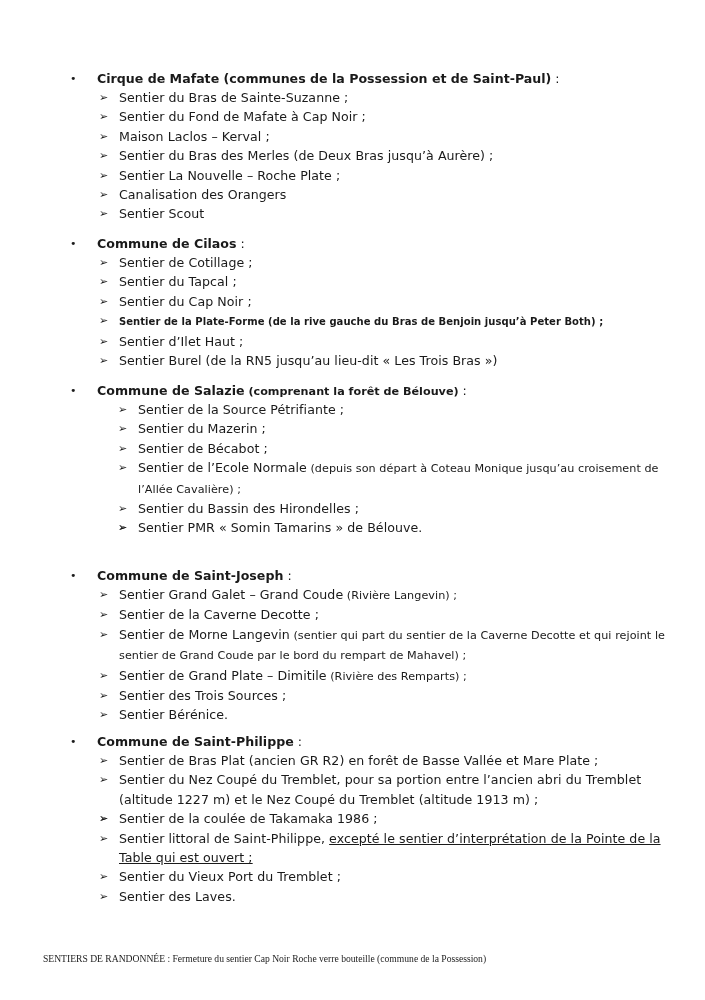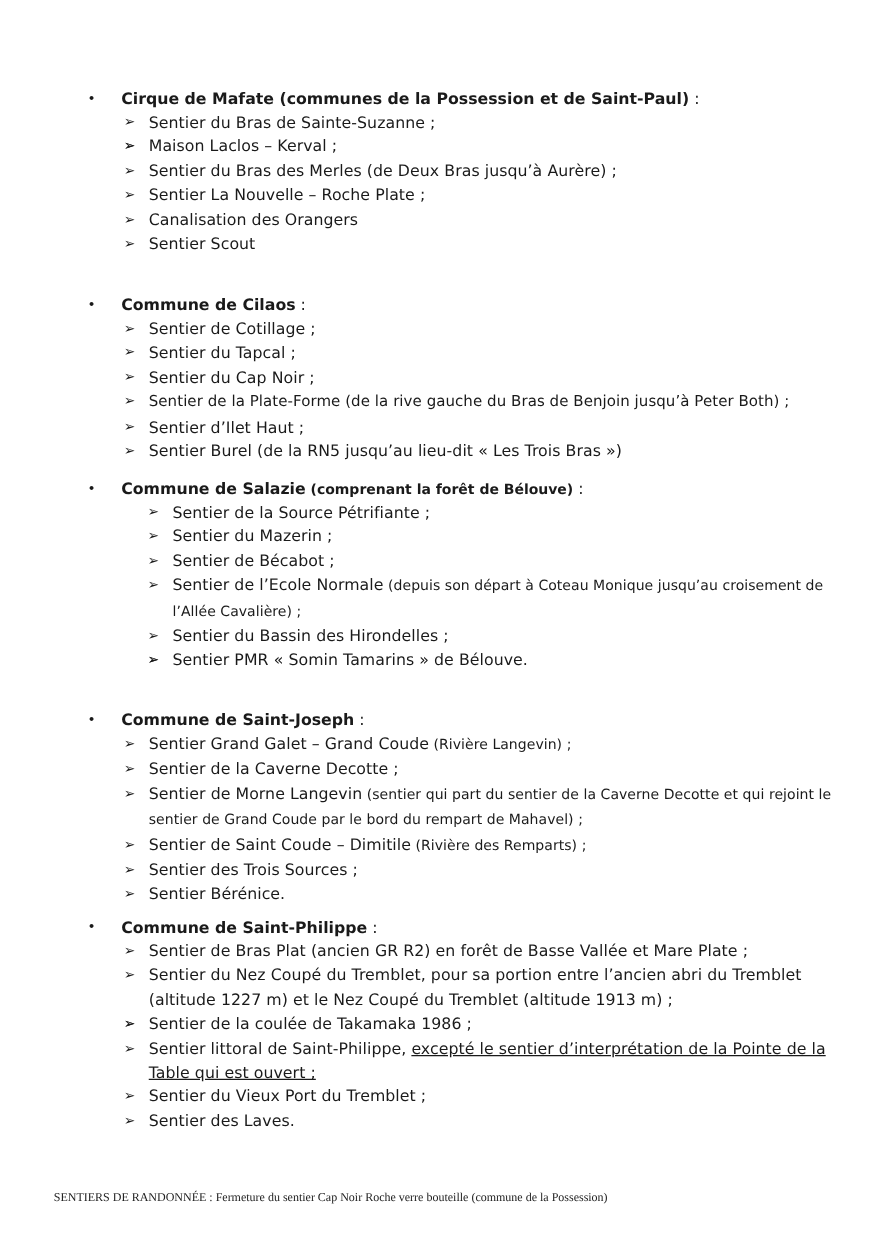--- a/index.html
+++ b/index.html
@@ -101,39 +101,39 @@
 
 <div class="page">
 
   <div class="section" style="top:69px;">
     <div class="heading">
       <span class="bullet">•</span>
       <span class="bold">Cirque de Mafate (communes de la Possession et de Saint-Paul)</span><span> :</span>
     </div>
     <ul class="items">
       <li><span class="arrow">➢</span><span>Sentier du Bras de Sainte-Suzanne ;</span></li>
-      <li><span class="arrow">➢</span></li>
+      <li><span class="arrow">➢</span><span>Sentier du Fond de Mafate à Cap Noir ;</span></li>
       <li><span class="arrow">➢</span><span>Maison Laclos – Kerval ;</span></li>
       <li><span class="arrow">➢</span><span>Sentier du Bras des Merles (de Deux Bras jusqu’à Aurère) ;</span></li>
       <li><span class="arrow">➢</span><span>Sentier La Nouvelle – Roche Plate ;</span></li>
       <li><span class="arrow">➢</span><span>Canalisation des Orangers</span></li>
       <li><span class="arrow">➢</span><span>Sentier Scout</span></li>
     </ul>
   </div>
 
   <div class="section" style="top:234px;">
     <div class="heading">
       <span class="bullet">•</span>
       <span class="bold">Commune de Cilaos</span><span> :</span>
     </div>
     <ul class="items">
       <li><span class="arrow">➢</span><span>Sentier de Cotillage ;</span></li>
       <li><span class="arrow">➢</span><span>Sentier du Tapcal ;</span></li>
       <li><span class="arrow">➢</span><span>Sentier du Cap Noir ;</span></li>
-      <li style="white-space:nowrap;"><span class="arrow">➢</span><span style="font-size:12px;">Sentier de la Plate-Forme (de la rive gauche du Bras de Benjoin jusqu’à Peter Both) ;</span></li>
+      <li style="white-space:nowrap;"><span class="arrow">➢</span><span style="font-size:10px;font-weight:bold;">Sentier de la Plate-Forme (de la rive gauche du Bras de Benjoin jusqu’à Peter Both) ;</span></li>
       <li><span class="arrow">➢</span><span>Sentier d’Ilet Haut ;</span></li>
       <li><span class="arrow">➢</span><span>Sentier Burel (de la RN5 jusqu’au lieu-dit « Les Trois Bras »)</span></li>
     </ul>
   </div>
 
   <div class="section" style="top:381px;">
     <div class="heading">
       <span class="bullet">•</span>
       <span class="bold">Commune de Salazie</span><span class="small"> (comprenant la forêt de Bélouve)</span><span> :</span>
     </div>
@@ -150,21 +150,21 @@
 
   <div class="section" style="top:566px;">
     <div class="heading">
       <span class="bullet">•</span>
       <span class="bold">Commune de Saint-Joseph</span><span> :</span>
     </div>
     <ul class="items">
       <li><span class="arrow">➢</span><span>Sentier Grand Galet – Grand Coude</span><span class="small"> (Rivière Langevin) ;</span></li>
       <li><span class="arrow">➢</span><span>Sentier de la Caverne Decotte ;</span></li>
       <li class="justify"><span class="arrow">➢</span><span>Sentier de Morne Langevin</span><span class="small"> (sentier qui part du sentier de la Caverne Decotte et qui rejoint le sentier de Grand Coude par le bord du rempart de Mahavel) ;</span></li>
-      <li><span class="arrow">➢</span><span>Sentier de Saint Coude – Dimitile</span><span class="small"> (Rivière des Remparts) ;</span></li>
+      <li><span class="arrow">➢</span><span>Sentier de Grand Plate – Dimitile</span><span class="small"> (Rivière des Remparts) ;</span></li>
       <li><span class="arrow">➢</span><span>Sentier des Trois Sources ;</span></li>
       <li><span class="arrow">➢</span><span>Sentier Bérénice.</span></li>
     </ul>
   </div>
 
   <div class="section" style="top:732px;">
     <div class="heading">
       <span class="bullet">•</span>
       <span class="bold">Commune de Saint-Philippe</span><span> :</span>
     </div>

